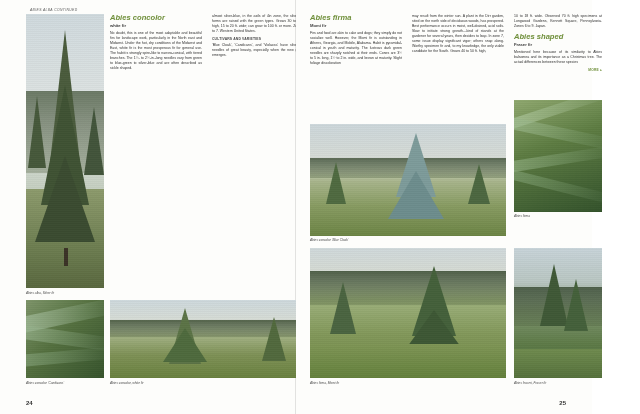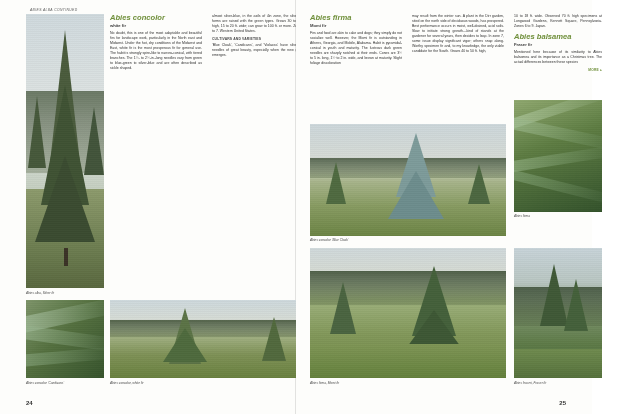--- a/index.html
+++ b/index.html
@@ -183,21 +183,21 @@
       <div class="common-name">Momi fir</div>
       <p>Firs and food are akin to cake and dogs; they simply do not socialize well. However, the Momi fir is outstanding in Athens, Georgia, and Mobile, Alabama. Habit is pyramidal-conical in youth and maturity. The lustrous dark green needles are sharply notched at their ends. Cones are 3½ to 5 in. long, 1½ to 2 in. wide, and brown at maturity. Slight foliage discoloration</p>
     </div>
 
     <div class="body-col" style="left:116px; top:14px; width:92px;">
       <p>may result from the winter sun. A plant in the Dirr garden, sited on the north side of deciduous woods, has prospered. Best performance occurs in moist, well-drained, acid soils. Slow to initiate strong growth—kind of stands at the gardener for several years, then decides to leap. In zone 7, some issue display significant vigor; others snap along. Worthy specimen fir and, to my knowledge, the only viable candidate for the South. Grows 40 to 50 ft. high,</p>
     </div>
 
     <div class="body-col" style="left:218px; top:14px; width:88px;">
       <p>10 to 18 ft. wide. Observed 70 ft. high specimens at Longwood Gardens, Kennett Square, Pennsylvania. Zones 6 to 9. Japan.</p>
-      <div class="genus-head" style="margin-top:4px;">Abies balsamea</div>
+      <div class="genus-head" style="margin-top:4px;">Abies shaped</div>
       <div class="common-name">Fraser fir</div>
       <p>Mentioned here because of its similarity to Abies balsamea and its importance as a Christmas tree. The actual differences between these species</p>
       <div class="more">MORE ▸</div>
     </div>
 
     <div class="photo" style="left:218px; top:100px; width:88px; height:112px;">
       <div style="position:absolute;inset:0;background:linear-gradient(160deg,#8fa86f 0%,#5d7c42 40%,#33522b 100%);"></div>
       <div style="position:absolute;left:-20%;top:4%;width:140%;height:10px;background:linear-gradient(90deg,rgba(170,195,150,.9),rgba(80,115,70,.1));transform:rotate(-18deg);"></div>
       <div style="position:absolute;left:-20%;top:24%;width:140%;height:12px;background:linear-gradient(90deg,rgba(155,185,140,.75),rgba(70,105,60,.1));transform:rotate(12deg);"></div>
       <div style="position:absolute;left:-20%;top:48%;width:140%;height:11px;background:linear-gradient(90deg,rgba(150,180,135,.7),rgba(65,100,58,.1));transform:rotate(-9deg);"></div>

